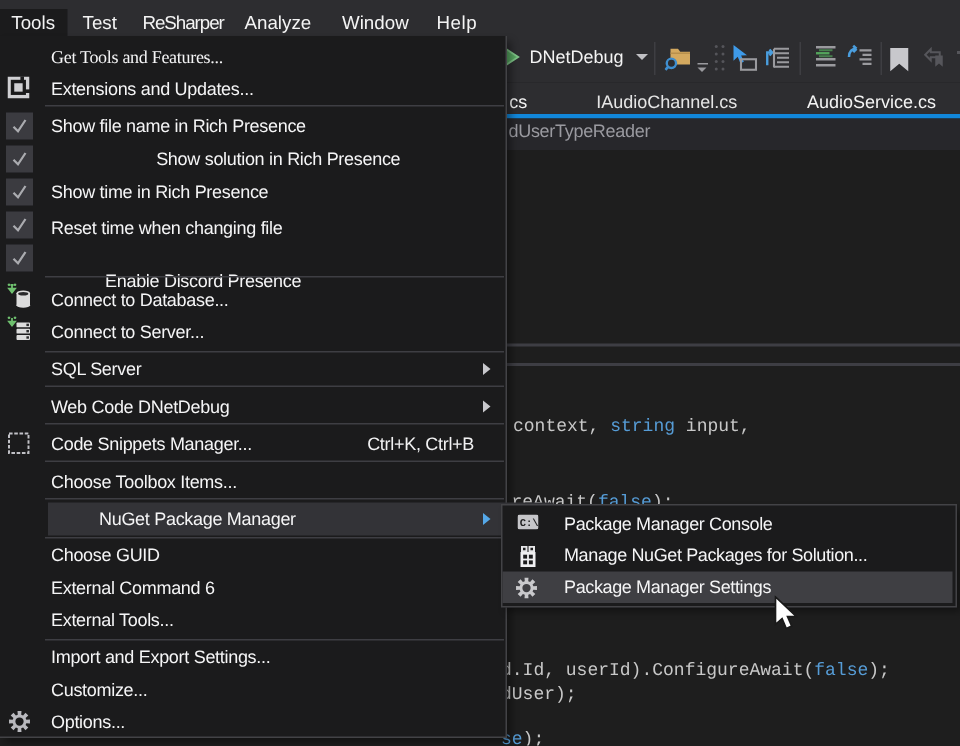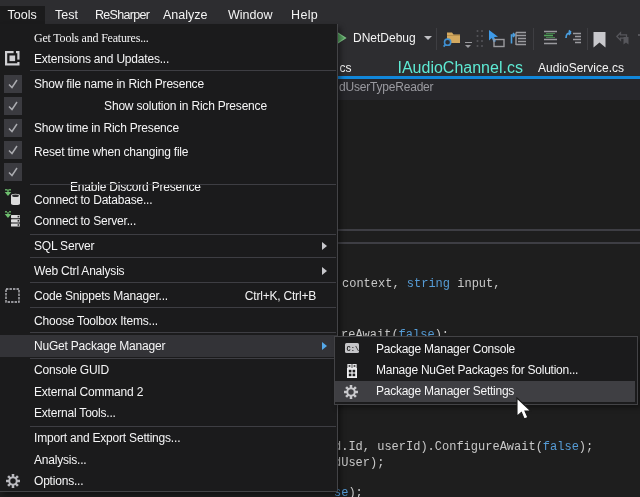--- a/index.html
+++ b/index.html
@@ -18,21 +18,21 @@
 
 .code{font-family:"Liberation Mono",monospace;font-size:12px;line-height:14px;color:#c8c8c8;white-space:pre;}
 .kw{color:#569cd6;}
 .str{color:#d69d85;}
 .hline{height:2px;background:#3e3e44;}
 
 #mainmenu{left:0;top:24px;width:337px;height:467px;background:#1b1b1c;
   border-right:1px solid #434346;border-bottom:1px solid #434346;box-shadow:3px 3px 5px rgba(0,0,0,0.38);}
 #submenu{left:334px;top:336px;width:302px;height:67px;background:#1b1b1c;border:1px solid #434346;box-shadow:3px 3px 5px rgba(0,0,0,0.38);}
 .mi{left:0;width:337px;height:22px;line-height:22px;font-size:12px;letter-spacing:-0.2px;color:#f5f5f6;padding-left:34px;box-sizing:border-box;}
-.hi{background:#333337;}
+.hi{background:#333337;margin-left:32px;}
 .sep{left:30px;width:306px;height:1px;background:#3e3e43;}
 .chk{left:4px;width:18px;height:18px;background:#3b3b40;}
 .arrow{width:0;height:0;border-style:solid;border-width:4px 0 4px 5px;border-color:transparent transparent transparent #c8c8cc;}
 .shortcut{right:21px;top:0;height:40px;line-height:22px;font-size:12px;letter-spacing:-0.2px;color:#f2f2f3;position:absolute;}
 .smi{left:1px;width:300px;height:21px;line-height:21px;font-size:12px;letter-spacing:-0.25px;color:#f5f5f6;padding-left:41px;box-sizing:border-box;}
 </style>
 </head>
 <body>
 
 <div class="abs" id="topstrip"></div>
@@ -99,21 +99,21 @@
 <svg class="abs" style="left:593px;top:31.5px;" width="13" height="16" viewBox="0 0 13 16">
   <path d="M0.5,0 L12.5,0 L12.5,15.5 L6.5,10.5 L0.5,15.5 Z" fill="#c8c8cc"></path>
 </svg>
 <svg class="abs" style="left:616px;top:31px;" width="24" height="15" viewBox="0 0 24 15">
   <path d="M0.8,5.5 L4.5,1.8 L4.5,3.8 L10.5,3.8 L10.5,7.2 L4.5,7.2 L4.5,9.2 Z" fill="none" stroke="#56565b" stroke-width="1.3"></path>
   <path d="M7.5,6 L12.5,6 L12.5,13.5 L10,11.4 L7.5,13.5 Z" fill="#56565b"></path>
   <rect x="22" y="3" width="2" height="2" fill="#56565b"></rect>
 </svg>
 
 <span class="abs" style="left:339.5px;top:60.5px;font-size:12px;line-height:14px;color:#f4f4f4;">cs</span>
-<span class="abs" style="left:397.5px;top:60.5px;font-size:16px;line-height:14px;color:#5eead4;">IAudioChannel.cs</span>
+<span class="abs" style="left:397.5px;top:60.5px;font-size:12px;line-height:14px;color:#e5e5e5;">IAudioChannel.cs</span>
 <span class="abs" style="left:538px;top:60.5px;font-size:12px;line-height:14px;color:#f4f4f4;">AudioService.cs</span>
 <span class="abs" style="left:339px;top:80px;font-size:12px;line-height:14px;letter-spacing:-0.2px;color:#9a9aa0;">dUserTypeReader</span>
 
 <div class="abs hline" style="left:338px;top:229px;width:302px;"></div>
 <div class="abs hline" style="left:338px;top:241.5px;width:302px;"></div>
 <div class="abs code" style="left:342px;top:277px;">context, <span class="kw">string</span> input,</div>
 <div class="abs code" style="left:341px;top:327.5px;">reAwait(<span class="kw">false</span>);</div>
 <div class="abs code" style="left:334px;top:439.5px;">d.Id, userId).ConfigureAwait(<span class="kw">false</span>);</div>
 <div class="abs code" style="left:334px;top:455.5px;">dUser);</div>
 <div class="abs code" style="left:334px;top:486px;"><span class="kw">se</span>);</div>
@@ -175,39 +175,39 @@
     <rect x="13.6" y="4.8" width="1.7" height="1.6" fill="#2a2a2c"></rect>
   <rect x="7" y="8.2" width="9" height="3.2" rx="0.6" fill="#dcdcdc"></rect>
     <rect x="13.6" y="9" width="1.7" height="1.6" fill="#2a2a2c"></rect>
   <rect x="7" y="12.4" width="9" height="3.2" rx="0.6" fill="#dcdcdc"></rect>
     <rect x="13.6" y="13.2" width="1.7" height="1.6" fill="#2a2a2c"></rect>
 </svg>
 <div class="abs sep" style="top:233.5px;"></div>
 <div class="abs mi" style="top:234.5px;">SQL Server</div>
 <div class="abs arrow" style="left:322px;top:241.5px;"></div>
 <div class="abs sep" style="top:257px;"></div>
-<div class="abs mi" style="top:259.5px;">Web Ctrl Analysis</div>
+<div class="abs mi" style="top:259.5px;">Web Code DNetDebug</div>
 <div class="abs arrow" style="left:322px;top:266.5px;"></div>
 <div class="abs sep" style="top:282px;"></div>
 <div class="abs mi" style="top:284.5px;">Code Snippets Manager...<span class="shortcut">Ctrl+K, Ctrl+B</span></div>
 <svg class="abs" style="left:5px;top:288px;" width="15" height="15" viewBox="0 0 15 15">
     <rect x="1" y="1" width="13" height="13" fill="none" stroke="#c0c0c5" stroke-width="1.3" stroke-dasharray="2.4,1.1"></rect>
   </svg>
 <div class="abs sep" style="top:306.5px;"></div>
 <div class="abs mi" style="top:309.5px;">Choose Toolbox Items...</div>
 <div class="abs sep" style="top:332px;"></div>
 <div class="abs mi hi" style="top:334.5px;">NuGet Package Manager</div>
 <div class="abs arrow" style="left:322px;top:341.5px;border-color:transparent transparent transparent #55a8e8;"></div>
 <div class="abs sep" style="top:358px;"></div>
-<div class="abs mi" style="top:359px;">Console GUID</div>
-<div class="abs mi" style="top:380.5px;">External Command 2</div>
+<div class="abs mi" style="top:359px;">Choose GUID</div>
+<div class="abs mi" style="top:380.5px;">External Command 6</div>
 <div class="abs mi" style="top:402px;">External Tools...</div>
 <div class="abs sep" style="top:425.5px;"></div>
 <div class="abs mi" style="top:427px;">Import and Export Settings...</div>
-<div class="abs mi" style="top:448.5px;">Analysis...</div>
+<div class="abs mi" style="top:448.5px;">Customize...</div>
 <div class="abs mi" style="top:470px;">Options...</div>
 <svg class="abs" style="left:6px;top:474px;" width="14" height="14" viewBox="0 0 14 14">
   <path d="M5.67,0.03 L8.33,0.03 L8.16,2.44 L9.40,2.96 L10.99,1.13 L12.87,3.01 L11.04,4.60 L11.56,5.84 L13.97,5.67 L13.97,8.33 L11.56,8.16 L11.04,9.40 L12.87,10.99 L10.99,12.87 L9.40,11.04 L8.16,11.56 L8.33,13.97 L5.67,13.97 L5.84,11.56 L4.60,11.04 L3.01,12.87 L1.13,10.99 L2.96,9.40 L2.44,8.16 L0.03,8.33 L0.03,5.67 L2.44,5.84 L2.96,4.60 L1.13,3.01 L3.01,1.13 L4.60,2.96 L5.84,2.44 Z M9.75,7.00 A2.75,2.75 0 1,0 4.25,7.00 A2.75,2.75 0 1,0 9.75,7.00 Z" fill="#b9b9be" fill-rule="evenodd"></path>
 </svg>
 
 <div class="abs" id="submenu"></div>
 <div class="abs smi" style="left:335px;top:339px;">Package Manager Console</div>
 <div class="abs smi" style="left:335px;top:360px;">Manage NuGet Packages for Solution...</div>
 <div class="abs smi" style="left:335px;top:381px;background:#3f3f43;">Package Manager Settings</div>
 <svg class="abs" style="left:344.5px;top:343px;" width="14" height="10" viewBox="0 0 14 10">

